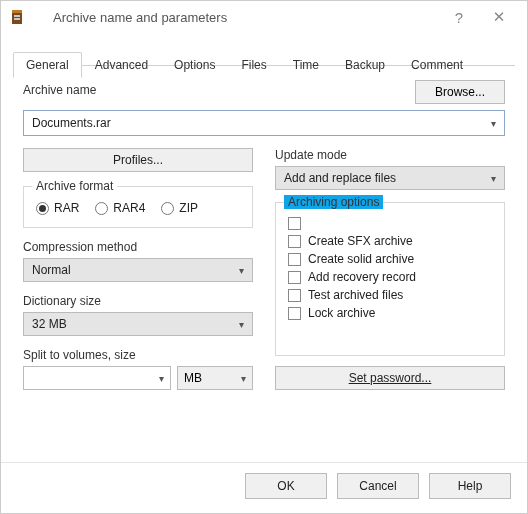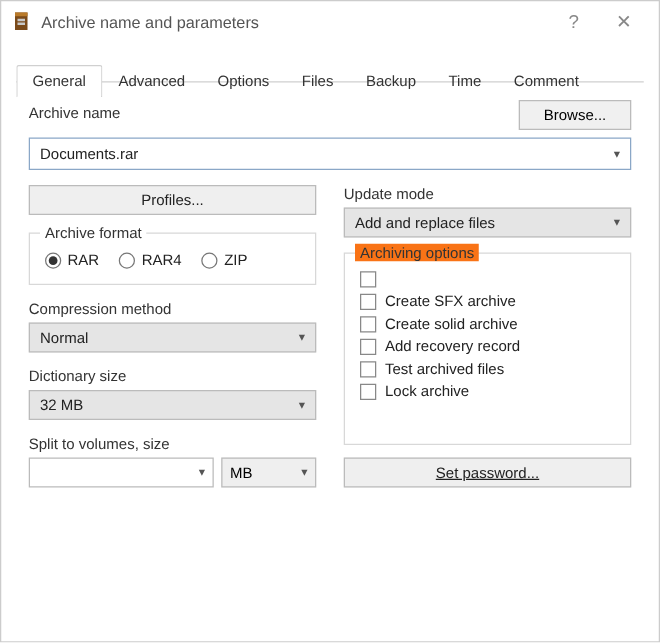--- a/index.html
+++ b/index.html
@@ -1,20 +1,20 @@
 <!DOCTYPE html>
 <html><head>
 <meta charset="utf-8">
 <style>
 * { box-sizing: border-box; font-family: 'Segoe UI', Tahoma, sans-serif; font-size: 12px; }
 body { margin: 0; background: #fff; width: 528px; height: 514px; overflow: hidden; }
 .window { width: 528px; height: 514px; border: 1px solid #ccc; background: #fff; display: flex; flex-direction: column; }
 .titlebar { height: 32px; display: flex; align-items: center; padding: 0 8px; }
 .titlebar .icon { width: 16px; height: 16px; margin-right: 8px; }
-.titlebar .title { flex: 1; color: #555; font-size: 13px; }
+.titlebar .title { flex: 1; color: #555; font-size: 13px; margin-left: 20px; }
 .titlebar .ctl { width: 40px; text-align: center; color: #888; font-size: 15px; cursor: default; }
 .tabs { display: flex; border-bottom: 1px solid #d0d0d0; margin: 6px 12px 0 12px; }
 .tab { padding: 5px 12px; color: #333; cursor: default; border: 1px solid transparent; border-bottom: none; position: relative; top: 13px; }
 .tab.active { border: 1px solid #d0d0d0; border-bottom: 1px solid #fff; background: #fff; border-radius: 2px 2px 0 0; }
 .body { flex: 1; padding: 14px 22px 8px 22px; }
 .row1 { display: flex; align-items: center; margin-bottom: 6px; }
 .lbl { color: #333; margin-bottom: 4px; display: block; }
 .browse-btn { width: 90px; height: 24px; border: 1px solid #bbb; background: #f0f0f0; margin-left: auto; cursor: default; }
 .name-combo { width: 100%; height: 26px; border: 1px solid #8aa7c7; display: flex; align-items: center; padding: 0 8px; margin-bottom: 12px; position: relative; }
 .name-combo .val { flex: 1; color: #222; }
@@ -32,21 +32,21 @@
 .rdot.sel::after { content: ""; width: 7px; height: 7px; background: #333; border-radius: 50%; display: block; }
 .check { display: flex; align-items: center; gap: 7px; margin: 4px 0; cursor: default; color: #222; }
 .cbox { width: 13px; height: 13px; border: 1px solid #888; background: #fff; }
 .field-block { margin-top: 12px; }
 .split-row { display: flex; gap: 6px; margin-top: 4px; }
 .split-combo { flex: 1; height: 24px; border: 1px solid #bbb; background: #fff; display: flex; align-items: center; padding: 0 6px; }
 .split-combo .val { flex: 1; }
 .unit-sel { width: 76px; height: 24px; border: 1px solid #bbb; background: #efefef; display: flex; align-items: center; padding: 0 6px; }
 .unit-sel .val { flex: 1; }
 .options-group { border: 1px solid #d8d8d8; padding: 10px 12px 12px 12px; position: relative; margin-top: 0; flex: 1; }
-.options-group .legend2 { position: absolute; top: -8px; left: 8px; background: #f97316; padding: 0 4px; color: #333; }
+.options-group .legend2 { position: absolute; top: -8px; left: 8px; background: #0ea5e9; padding: 0 4px; color: #333; }
 .setpw { margin-top: 10px; text-decoration: underline; }
 .footer { display: flex; justify-content: flex-end; gap: 10px; padding: 10px 16px 14px 16px; border-top: 1px solid #e5e5e5; }
 .footer .fbtn { width: 82px; height: 26px; border: 1px solid #bbb; background: #f0f0f0; cursor: default; color: #222; }
 .col-right { display: flex; flex-direction: column; }
 .upd-block { margin-bottom: 12px; }
 </style>
 </head>
 <body>
 
 <div class="window">
@@ -62,22 +62,22 @@
     <span class="title">Archive name and parameters</span>
     <span class="ctl">?</span>
     <span class="ctl">✕</span>
   </div>
 
   <div class="tabs">
     <div class="tab active">General</div>
     <div class="tab">Advanced</div>
     <div class="tab">Options</div>
     <div class="tab">Files</div>
+    <div class="tab">Time</div>
     <div class="tab">Backup</div>
-    <div class="tab">Time</div>
     <div class="tab">Comment</div>
   </div>
 
   <div class="body">
     <div class="row1">
       <span class="lbl">Archive name</span>
       <button class="browse-btn">Browse...</button>
     </div>
     <div class="name-combo">
       <span class="val">Documents.rar</span>
@@ -171,13 +171,18 @@
               <span class="cbox"></span>
               <span>Lock archive</span>
             </div>
         </div>
 
         <button class="btn-wide setpw">Set password...</button>
       </div>
     </div>
   </div>
 
+  <div class="footer">
+    <button class="fbtn">OK</button>
+    <button class="fbtn">Cancel</button>
+    <button class="fbtn">Help</button>
+  </div>
 </div>
 
 </body></html>

